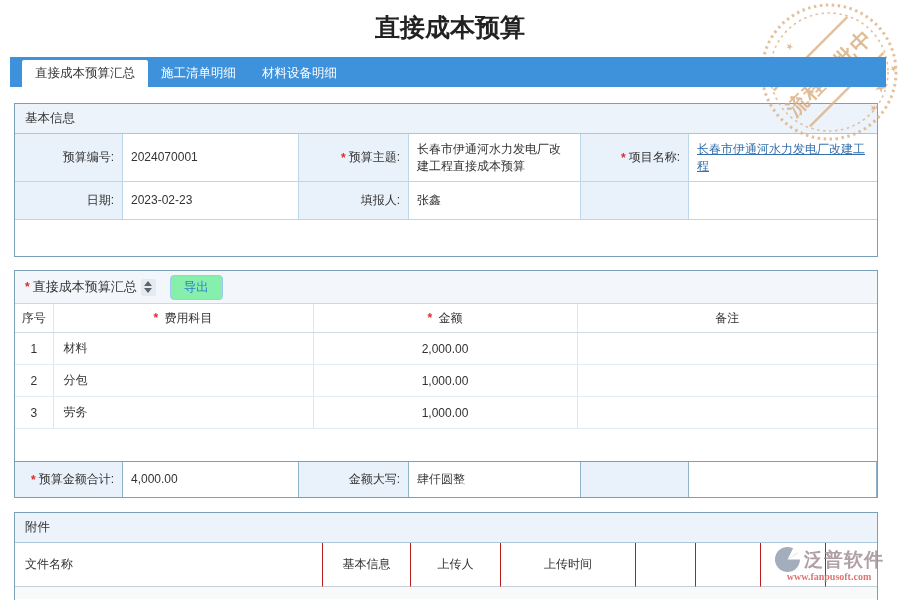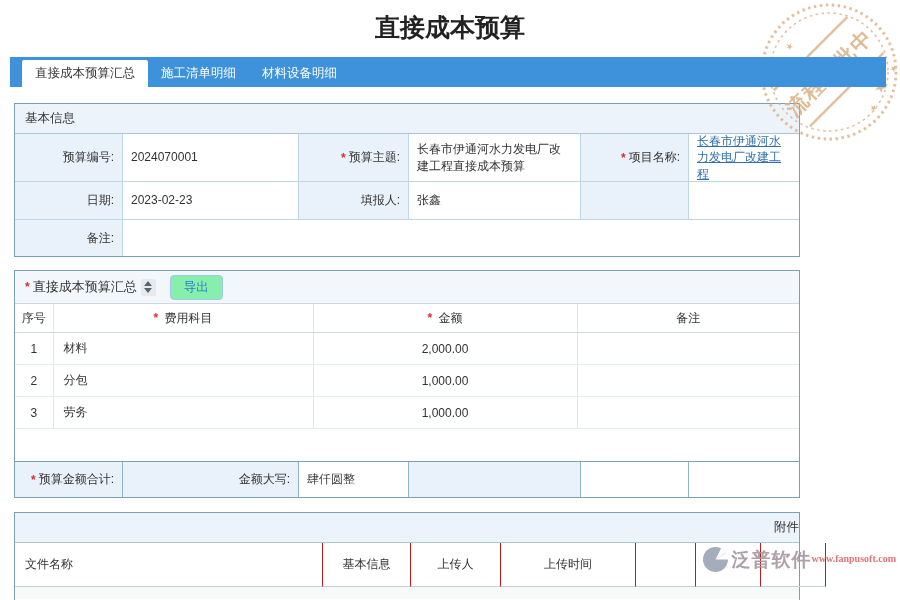--- a/index.html
+++ b/index.html
@@ -13,21 +13,21 @@
   
   .stamp{position:absolute;left:753px;top:0px;z-index:4;pointer-events:none;}
 
   
   .tabbar{position:absolute;left:10px;top:57px;width:876px;height:30px;background:#3e92dc;
           display:flex;align-items:flex-end;padding-left:12px;box-sizing:border-box;z-index:6;}
   .tab{height:27px;line-height:27px;padding:0 13px;color:#fff;font-size:12.5px;cursor:pointer;}
   .tab.active{background:#fff;color:#333;border-radius:2px 2px 0 0;}
 
   
-  .box{position:absolute;left:14px;width:786px;border:1px solid #7aa0b8;background:#fff;
+  .box{position:absolute;left:14px;width:864px;border:1px solid #7aa0b8;background:#fff;
        box-sizing:border-box;z-index:1;}
   .box-header{height:29px;line-height:29px;padding-left:10px;background:#edf3fb;
               border-bottom:1px solid #aac6da;color:#333;font-size:12.5px;}
 
   
   .info-row{display:grid;grid-template-columns:108px 176px 110px 172px 108px 1fr;}
   .cell{display:flex;align-items:center;box-sizing:border-box;
         border-right:1px solid #bdd6e8;border-bottom:1px solid #bdd6e8;
         padding:2px 8px;min-height:0;}
   .cell:last-child{border-right:none;}
@@ -63,21 +63,21 @@
 
   
   .att-grid{display:grid;grid-template-columns:308px 88px 90px 135px 60px 65px 65px 1fr;}
   .att-cell{height:44px;display:flex;align-items:center;justify-content:center;
             border-right:1px solid #b91c1c;border-bottom:1px solid #c6d0da;box-sizing:border-box;color:#333;}
   .att-cell:first-child{justify-content:flex-start;padding-left:10px;}
   .att-cell:last-child{border-right:none;}
   .att-empty-row{height:12px;background:#f7faf8;}
 
   
-  .logo{position:absolute;right:4px;top:546px;z-index:7;display:flex;flex-direction:row;
+  .logo{position:absolute;right:16px;top:546px;z-index:7;display:flex;flex-direction:column;
         align-items:center;opacity:0.88;}
   .logo-top{display:flex;align-items:center;gap:3px;}
   .logo-name{font-size:19px;font-weight:bold;color:#a5929c;letter-spacing:1px;}
   .logo-url{font-family:"Liberation Serif","DejaVu Serif",serif;font-size:10px;font-weight:bold;
             color:#dd5f5f;margin-top:-2px;}
 </style>
 </head>
 <body>
 
 <div class="page">
@@ -145,23 +145,20 @@
         <span>填报人:</span>
         </div>
       <div class="cell val">
         <span>张鑫</span>
         </div>
       <div class="cell lbl"></div>
       <div class="cell val"></div>
     </div>
 
     <div class="info-row row-h3">
-      <div class="cell lbl">
-        <span>备注:</span>
-        </div>
       <div class="cell val" style="grid-column:2/7;">
         <span></span>
         </div>
     </div>
   </div>
 
   <div class="box" style="top:270px;height:228px;">
     <div class="toolbar">
       <span class="req">*</span>
       <span class="toolbar-title">直接成本预算汇总</span>
@@ -211,32 +208,35 @@
         <td></td>
       </tr>
         </tbody>
     </table>
 
     <div class="totals">
       <div class="cell lbl">
         <span class="req">*</span>
         <span>预算金额合计:</span>
         </div>
+      <div class="cell val">
+        <span>4,000.00</span>
+        </div>
       <div class="cell lbl">
         <span>金额大写:</span>
         </div>
       <div class="cell val">
         <span>肆仟圆整</span>
         </div>
       <div class="cell lbl"></div>
       <div class="cell val"></div>
     </div>
   </div>
 
-  <div class="box" style="top:512px;height:88px;border-bottom:none;text-align:right;">
+  <div class="box" style="top:512px;height:88px;border-bottom:none;">
     <div class="box-header">附件</div>
     <div class="att-grid">
       <div class="att-cell">
         <span>文件名称</span>
         </div>
       <div class="att-cell">
         <span>基本信息</span>
         </div>
       <div class="att-cell">
         <span>上传人</span>

